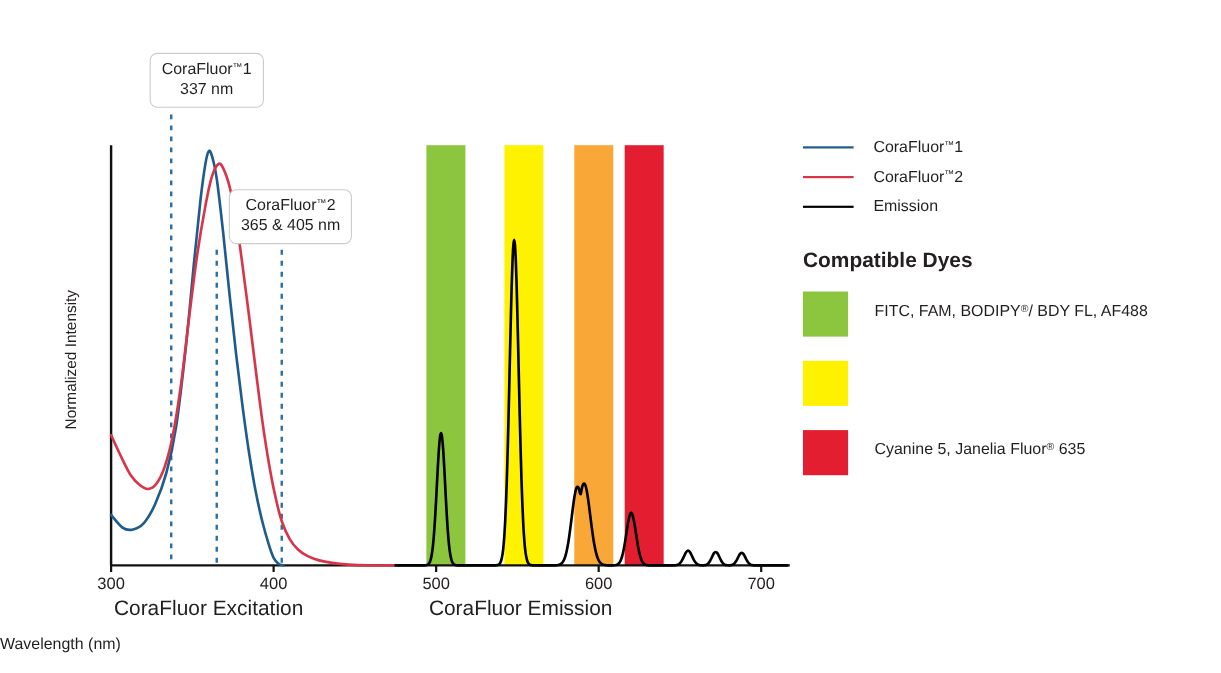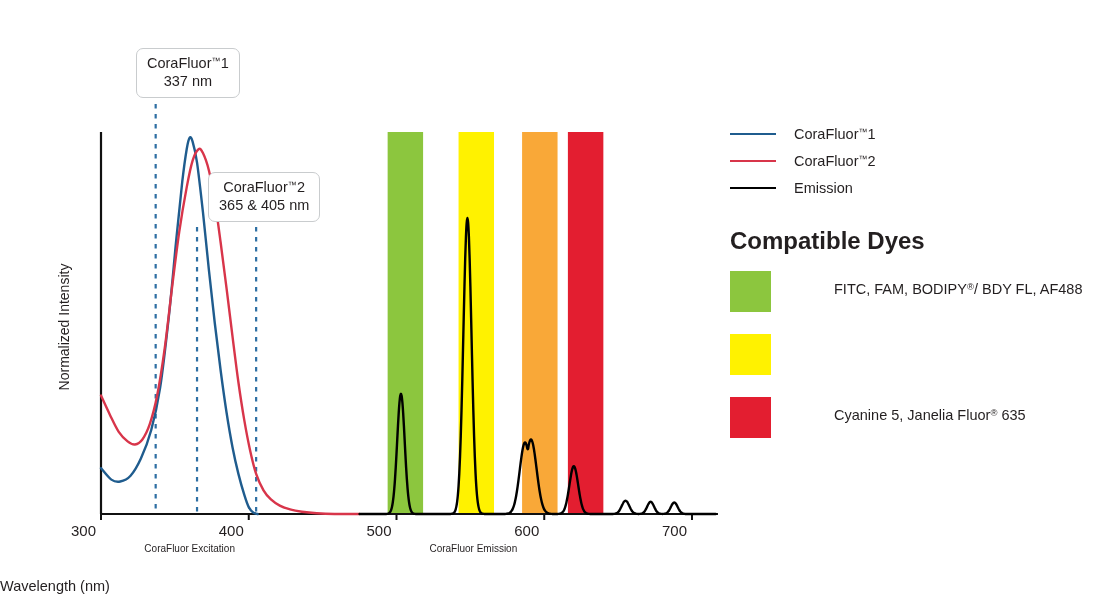--- a/index.html
+++ b/index.html
@@ -50,25 +50,26 @@
     letter-spacing: .2px;
   }
   #callout-cf1 { left: 136px; top: 36px; }
   #callout-cf2 { left: 208px; top: 160px; }
 
   
   .axis-tick-label {
     position: absolute;
     font-size: 15px;
     color: #231f20;
+    text-align: center;
     width: 60px;
   }
   .region-label {
     position: absolute;
-    font-size: 10px;
+    font-size: 19px;
     color: #231f20;
     text-align: center;
     white-space: nowrap;
   }
   #xaxis-title {
     position: absolute;
     left: 0;
     top: 566px;
     width: 830px;
     text-align: left;
@@ -112,29 +113,28 @@
     color: #231f20;
     white-space: nowrap;
   }
   .legend-line-label sup {
     font-size: 9px;
     vertical-align: 0.42em;
   }
   #compatible-heading {
     margin-top: 26px;
     margin-bottom: 16px;
-    font-size: 24px;
+    font-size: 19px;
     font-weight: bold;
     color: #231f20;
   }
   .dye-row {
     display: flex;
     align-items: flex-start;
     margin-bottom: 22px;
-    gap: 39px;
   }
   .dye-swatch {
     width: 41px;
     height: 41px;
     flex: 0 0 auto;
     margin-right: 24px;
   }
   .dye-label {
     font-size: 14.5px;
     line-height: 1.35;

